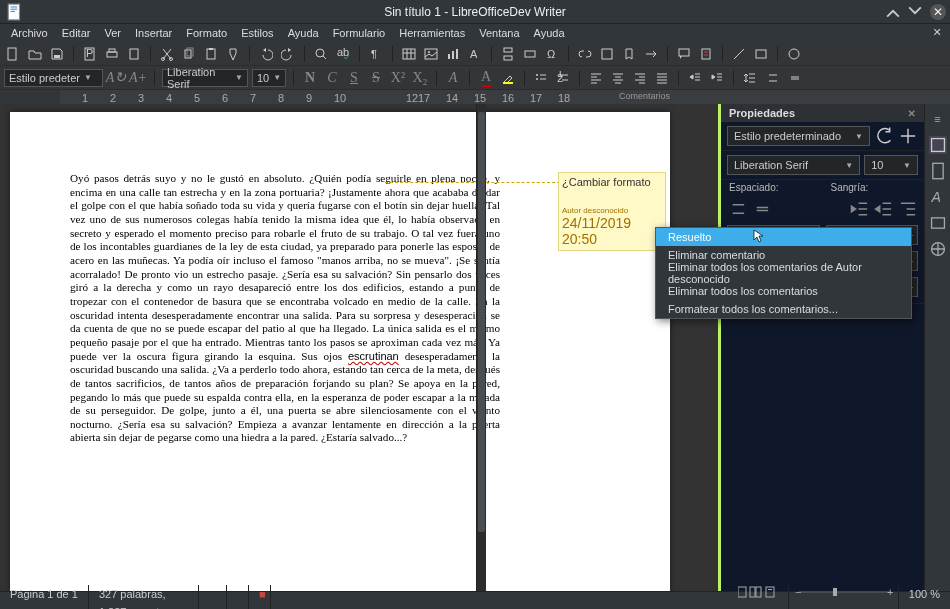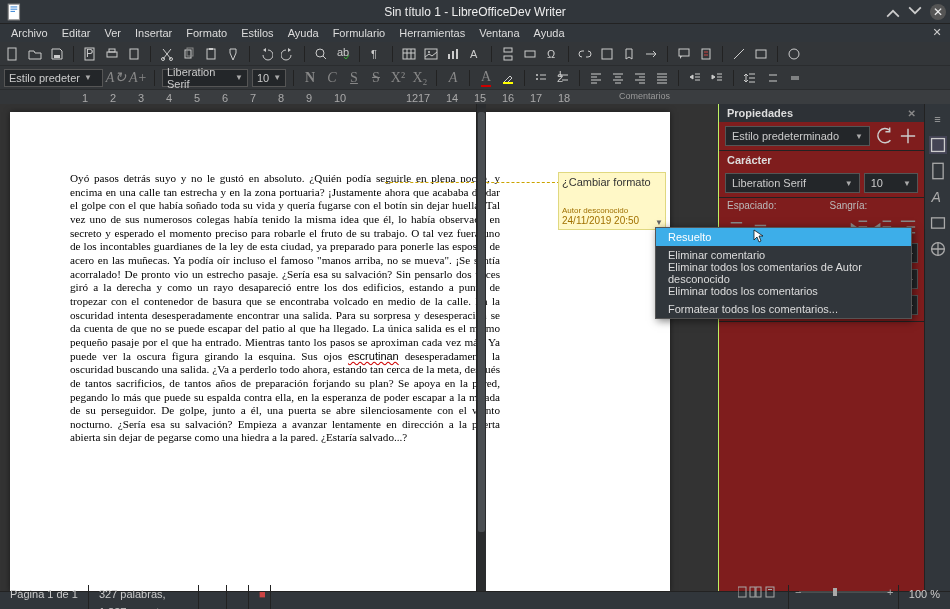--- a/index.html
+++ b/index.html
@@ -32,23 +32,23 @@
 
 #mainrow{display:flex;height:493px}
 #editwrap{flex:1;background:#333;overflow:hidden;position:relative}
 #page{position:absolute;left:10px;top:8px;width:660px;height:480px;background:#fff;box-shadow:0 0 6px rgba(0,0,0,.5)}
 #pagecontent{position:absolute;left:60px;top:60px;width:430px;font-family:"Liberation Serif","Times New Roman",serif;font-size:11.2px;line-height:1.22;color:#000;text-align:justify;user-select:text}
 #pagecontent u{text-decoration-color:#c00;text-decoration-style:wavy}
 #commentcol{position:absolute;left:548px;top:60px;width:108px}
 .commentbox{background:#fff8c7;border:1px solid #e0d880;font-size:9px;color:#333;padding:3px;position:relative}
 .commentbox .ctitle{color:#333}
 .commentbox .cauth{color:#a07000;margin-top:18px;font-size:8px}
-.commentbox .cdate{color:#a07000;font-size:10px}
+.commentbox .cdate{color:#a07000;font-size:14px}
 .commentbox .carrow{position:absolute;right:2px;bottom:2px;font-size:8px;color:#666;cursor:pointer}
-#sidebar{width:232px;background:#7f1d1d;border-left:1px solid #bef264;position:relative;display:flex}
+#sidebar{width:232px;background:#0f172a;border-left:3px solid #bef264;position:relative;display:flex}
 #sbpanel{flex:1;padding:0;overflow:hidden}
 #sbicons{width:26px;background:#31363b;border-left:1px solid #222;display:flex;flex-direction:column;align-items:center;gap:8px;padding-top:6px}
 #sbicons .sbicon{width:18px;height:18px;display:flex;align-items:center;justify-content:center;color:#aaa;cursor:pointer}
 #sbicons .sbicon.active{background:#445}
 .sbhdr{background:#2d3136;padding:3px 8px;font-weight:bold;color:#ddd;display:flex;align-items:center;justify-content:space-between}
 .sbhdr .sbclose{font-size:10px;color:#888;cursor:pointer}
 .sbsection{border-bottom:1px solid #222}
 .sbsectitle{padding:3px 8px;color:#ddd;font-weight:bold}
 .sbrow{display:flex;align-items:center;padding:4px 6px;gap:4px}
 .sbdrop{flex:1;background:#232629;border:1px solid #555;height:20px;display:flex;align-items:center;padding:0 6px;color:#ccc;cursor:pointer;justify-content:space-between}
@@ -487,21 +487,20 @@
               </svg>
             </span>
           <span class="sbibtn">
               <svg viewBox="0 0 14 14">
                 <path d="M7 2v10M2 7h10" stroke="#ccc"></path>
               </svg>
             </span>
         </div>
       </div>
       <div class="sbsection">
-        <div class="sbsectitle">Carácter</div>
         <div class="sbrow">
           <div class="sbdrop" style="flex:3">
             <span>Liberation Serif</span>
               <span class="arrow">▼</span>
           </div>
           <div class="sbdrop" style="flex:1">
             <span>10</span>
               <span class="arrow">▼</span>
           </div>
         </div>

